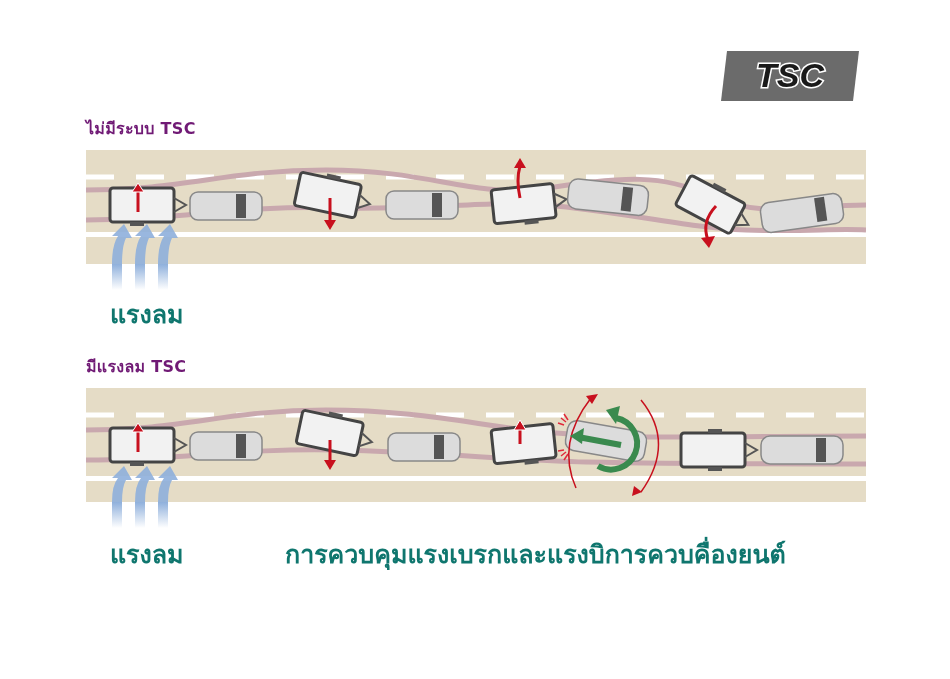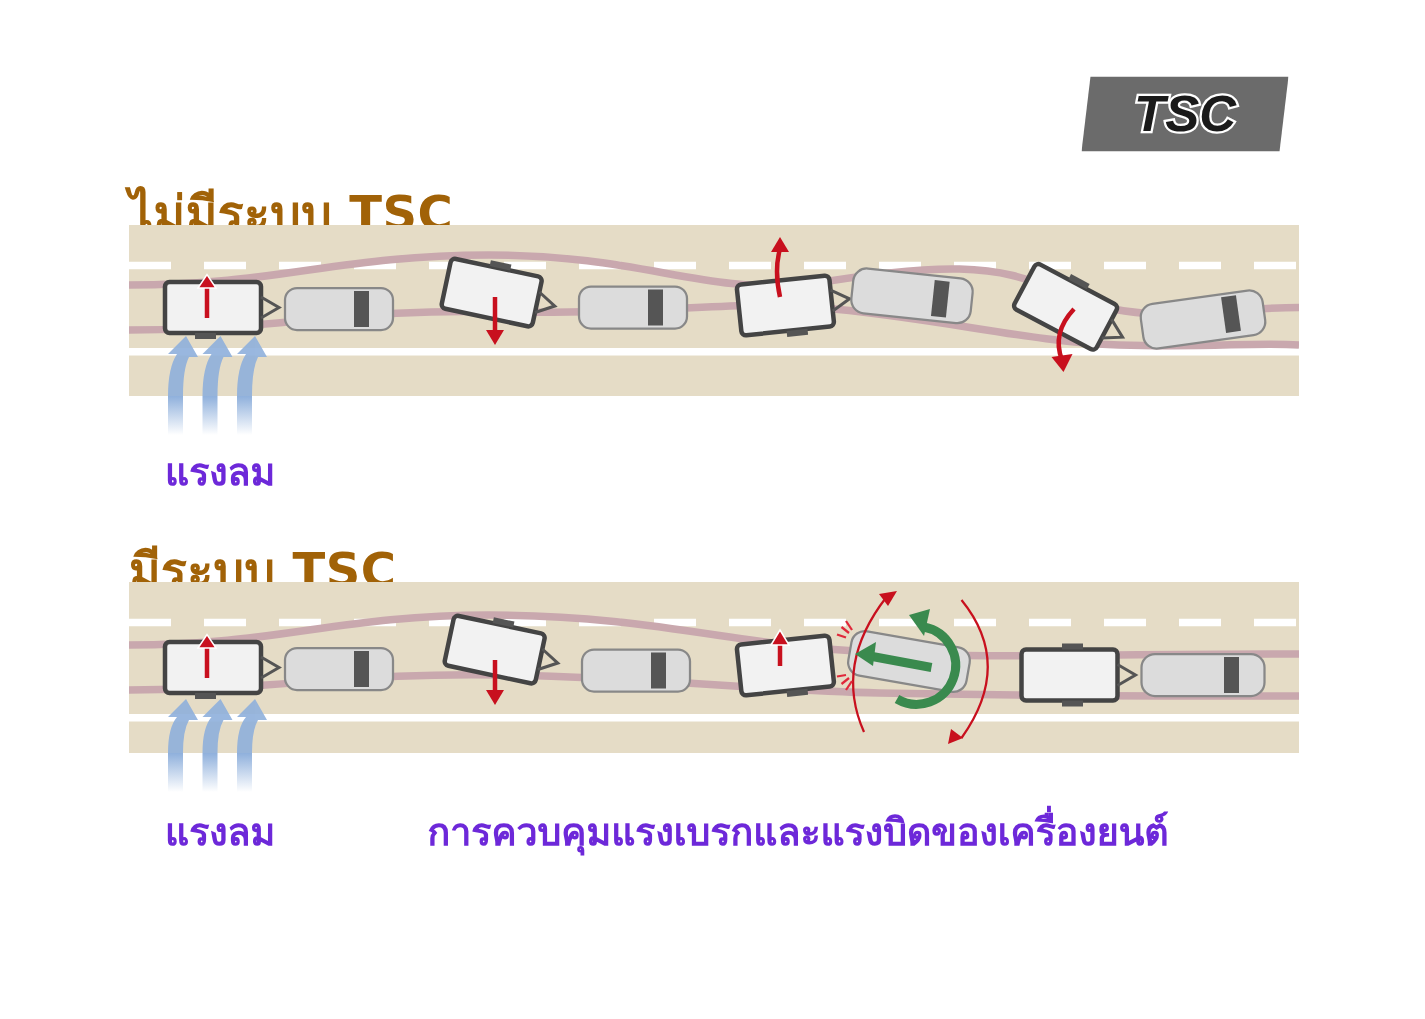--- a/index.html
+++ b/index.html
@@ -1,20 +1,20 @@
 <!DOCTYPE html>
 <html><head>
 <meta charset="utf-8">
 <style>
   html,body{margin:0;padding:0;background:#ffffff;}
   body{width:950px;height:679px;position:relative;overflow:hidden;font-family:"DejaVu Sans","Liberation Sans",sans-serif;}
   .badge{position:absolute;left:721px;top:51px;width:138px;height:50px;}
   .badge svg{width:100%;height:100%;}
-  .heading{position:absolute;left:86px;font-weight:bold;color:#a16207;font-size:32px;letter-spacing:0.3px;}
-  .label{position:absolute;font-weight:bold;color:#6d28d9;font-size:25px;}
+  .heading{position:absolute;left:86px;font-weight:bold;color:#701a75;font-size:16px;letter-spacing:0.3px;}
+  .label{position:absolute;font-weight:bold;color:#0f766e;font-size:25px;}
   .road{position:absolute;left:86px;width:780px;}
   .road svg{display:block;width:100%;height:100%;}
 </style>
 </head>
 <body>
 
 <div class="badge">
   <svg viewBox="0 0 138 50">
     <polygon points="6,0 138,0 132,50 0,50" fill="#6b6b6b"></polygon>
     <text x="69" y="36" text-anchor="middle" font-family="Liberation Sans, sans-serif" font-size="34" font-weight="bold" font-style="italic" fill="#1a1a1a" stroke="#ffffff" stroke-width="3" paint-order="stroke">TSC</text>
@@ -87,21 +87,21 @@
         <stop offset="0" stop-color="#8fb0dc"></stop>
         <stop offset="1" stop-color="#8fb0dc" stop-opacity="0"></stop>
       </linearGradient>
     </defs>
   <rect x="0" y="0" width="10" height="26" fill="url(#fade1)"></rect>
   <rect x="23" y="0" width="10" height="26" fill="url(#fade1)"></rect>
   <rect x="46" y="0" width="10" height="26" fill="url(#fade1)"></rect>
 </svg>
 <div class="label" style="left:110px;top:294px;">แรงลม</div>
 
-<div class="heading" style="top:354px;">มีระบบ TSC</div>
+<div class="heading" style="top:354px;">มีแรงลม TSC</div>
 
 <div class="road" style="top:388px;height:114px;">
   <svg viewBox="0 0 780 114" preserveAspectRatio="none">
     <rect x="0" y="0" width="780" height="114" fill="#e5dcc6"></rect>
     <line x1="0" y1="27" x2="780" y2="27" stroke="#fff" stroke-width="5" stroke-dasharray="28,22"></line>
     <rect x="0" y="88" width="780" height="5" fill="#fff"></rect>
     <path d="M0,42 C100,42 140,22 240,22 C340,22 400,40 470,45 C560,52 620,48 780,48" stroke="#c9a8ae" stroke-width="5" fill="none"></path>
     <path d="M0,72 C100,72 150,60 250,62 C350,64 420,72 500,74 C600,76 680,76 780,76" stroke="#c9a8ae" stroke-width="5" fill="none"></path>
 
     <g>
@@ -173,13 +173,13 @@
       <linearGradient id="fade2" x1="0" y1="0" x2="0" y2="1">
         <stop offset="0" stop-color="#8fb0dc"></stop>
         <stop offset="1" stop-color="#8fb0dc" stop-opacity="0"></stop>
       </linearGradient>
     </defs>
   <rect x="0" y="0" width="10" height="26" fill="url(#fade2)"></rect>
   <rect x="23" y="0" width="10" height="26" fill="url(#fade2)"></rect>
   <rect x="46" y="0" width="10" height="26" fill="url(#fade2)"></rect>
 </svg>
 <div class="label" style="left:110px;top:534px;">แรงลม</div>
-<div class="label" style="left:285px;top:534px;">การควบคุมแรงเบรกและแรงบิดของเครื่องยนต์</div>
+<div class="label" style="left:285px;top:534px;">การควบคุมแรงเบรกและแรงบิการควบคื่องยนต์</div>
 
 </body></html>

